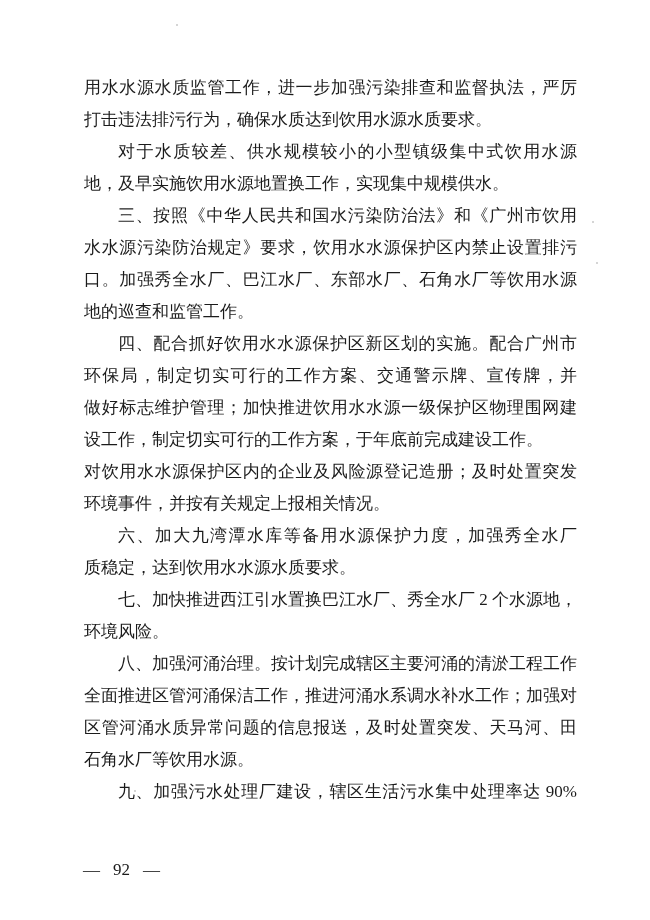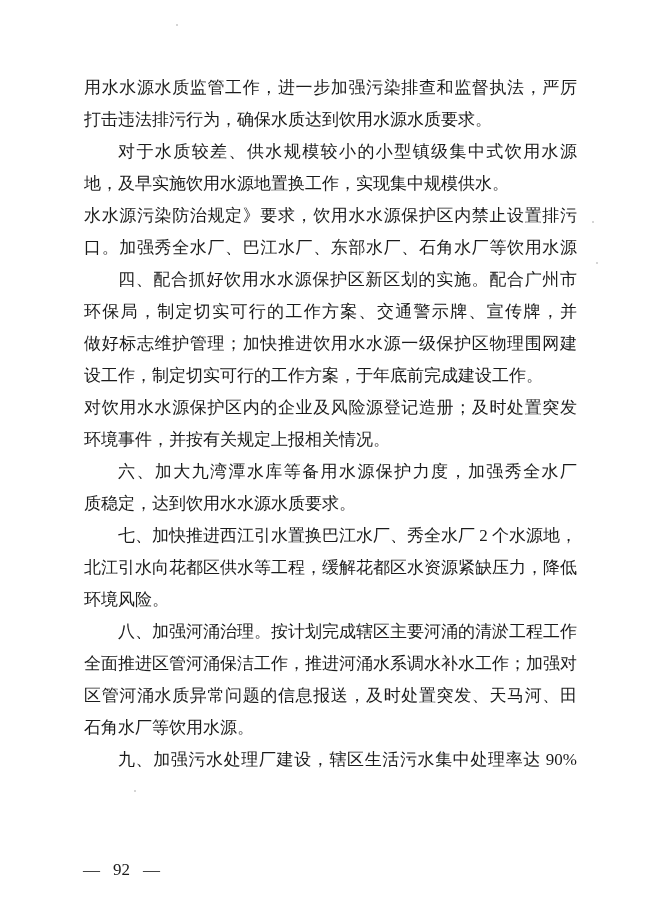--- a/index.html
+++ b/index.html
@@ -63,32 +63,33 @@
 </head>
 <body>
 
 <div class="page">
 
   <div class="textblock">
     <div class="line">用水水源水质监管工作，进一步加强污染排查和监督执法，严厉</div>
     <div class="line flush-left">打击违法排污行为，确保水质达到饮用水源水质要求。</div>
     <div class="line indent">对于水质较差、供水规模较小的小型镇级集中式饮用水源</div>
     <div class="line flush-left">地，及早实施饮用水源地置换工作，实现集中规模供水。</div>
+    <div class="line indent">三、按照《中华人民共和国水污染防治法》和《广州市饮用</div>
     <div class="line">水水源污染防治规定》要求，饮用水水源保护区内禁止设置排污</div>
     <div class="line">口。加强秀全水厂、巴江水厂、东部水厂、石角水厂等饮用水源</div>
+    <div class="line flush-left">地的巡查和监管工作。</div>
     <div class="line indent">四、配合抓好饮用水水源保护区新区划的实施。配合广州市</div>
     <div class="line">环保局，制定切实可行的工作方案、交通警示牌、宣传牌，并</div>
     <div class="line">做好标志维护管理；加快推进饮用水水源一级保护区物理围网建</div>
     <div class="line flush-left">设工作，制定切实可行的工作方案，于年底前完成建设工作。</div>
     <div class="line">对饮用水水源保护区内的企业及风险源登记造册；及时处置突发</div>
     <div class="line flush-left">环境事件，并按有关规定上报相关情况。</div>
     <div class="line indent">六、加大九湾潭水库等备用水源保护力度，加强秀全水厂</div>
     <div class="line flush-left">质稳定，达到饮用水水源水质要求。</div>
     <div class="line indent">七、加快推进西江引水置换巴江水厂、秀全水厂 2 个水源地，</div>
-    <div class="line">北江引水向花都区供水等工程，缓解花都区水资源紧缺压力，降低</div>
     <div class="line flush-left">环境风险。</div>
     <div class="line indent">八、加强河涌治理。按计划完成辖区主要河涌的清淤工程工作，</div>
     <div class="line">全面推进区管河涌保洁工作，推进河涌水系调水补水工作；加强对</div>
     <div class="line">区管河涌水质异常问题的信息报送，及时处置突发、天马河、田</div>
     <div class="line flush-left">石角水厂等饮用水源。</div>
     <div class="line indent">九、加强污水处理厂建设，辖区生活污水集中处理率达 90%</div>
   </div>
 
   <div class="footer">
     <span>—</span>

